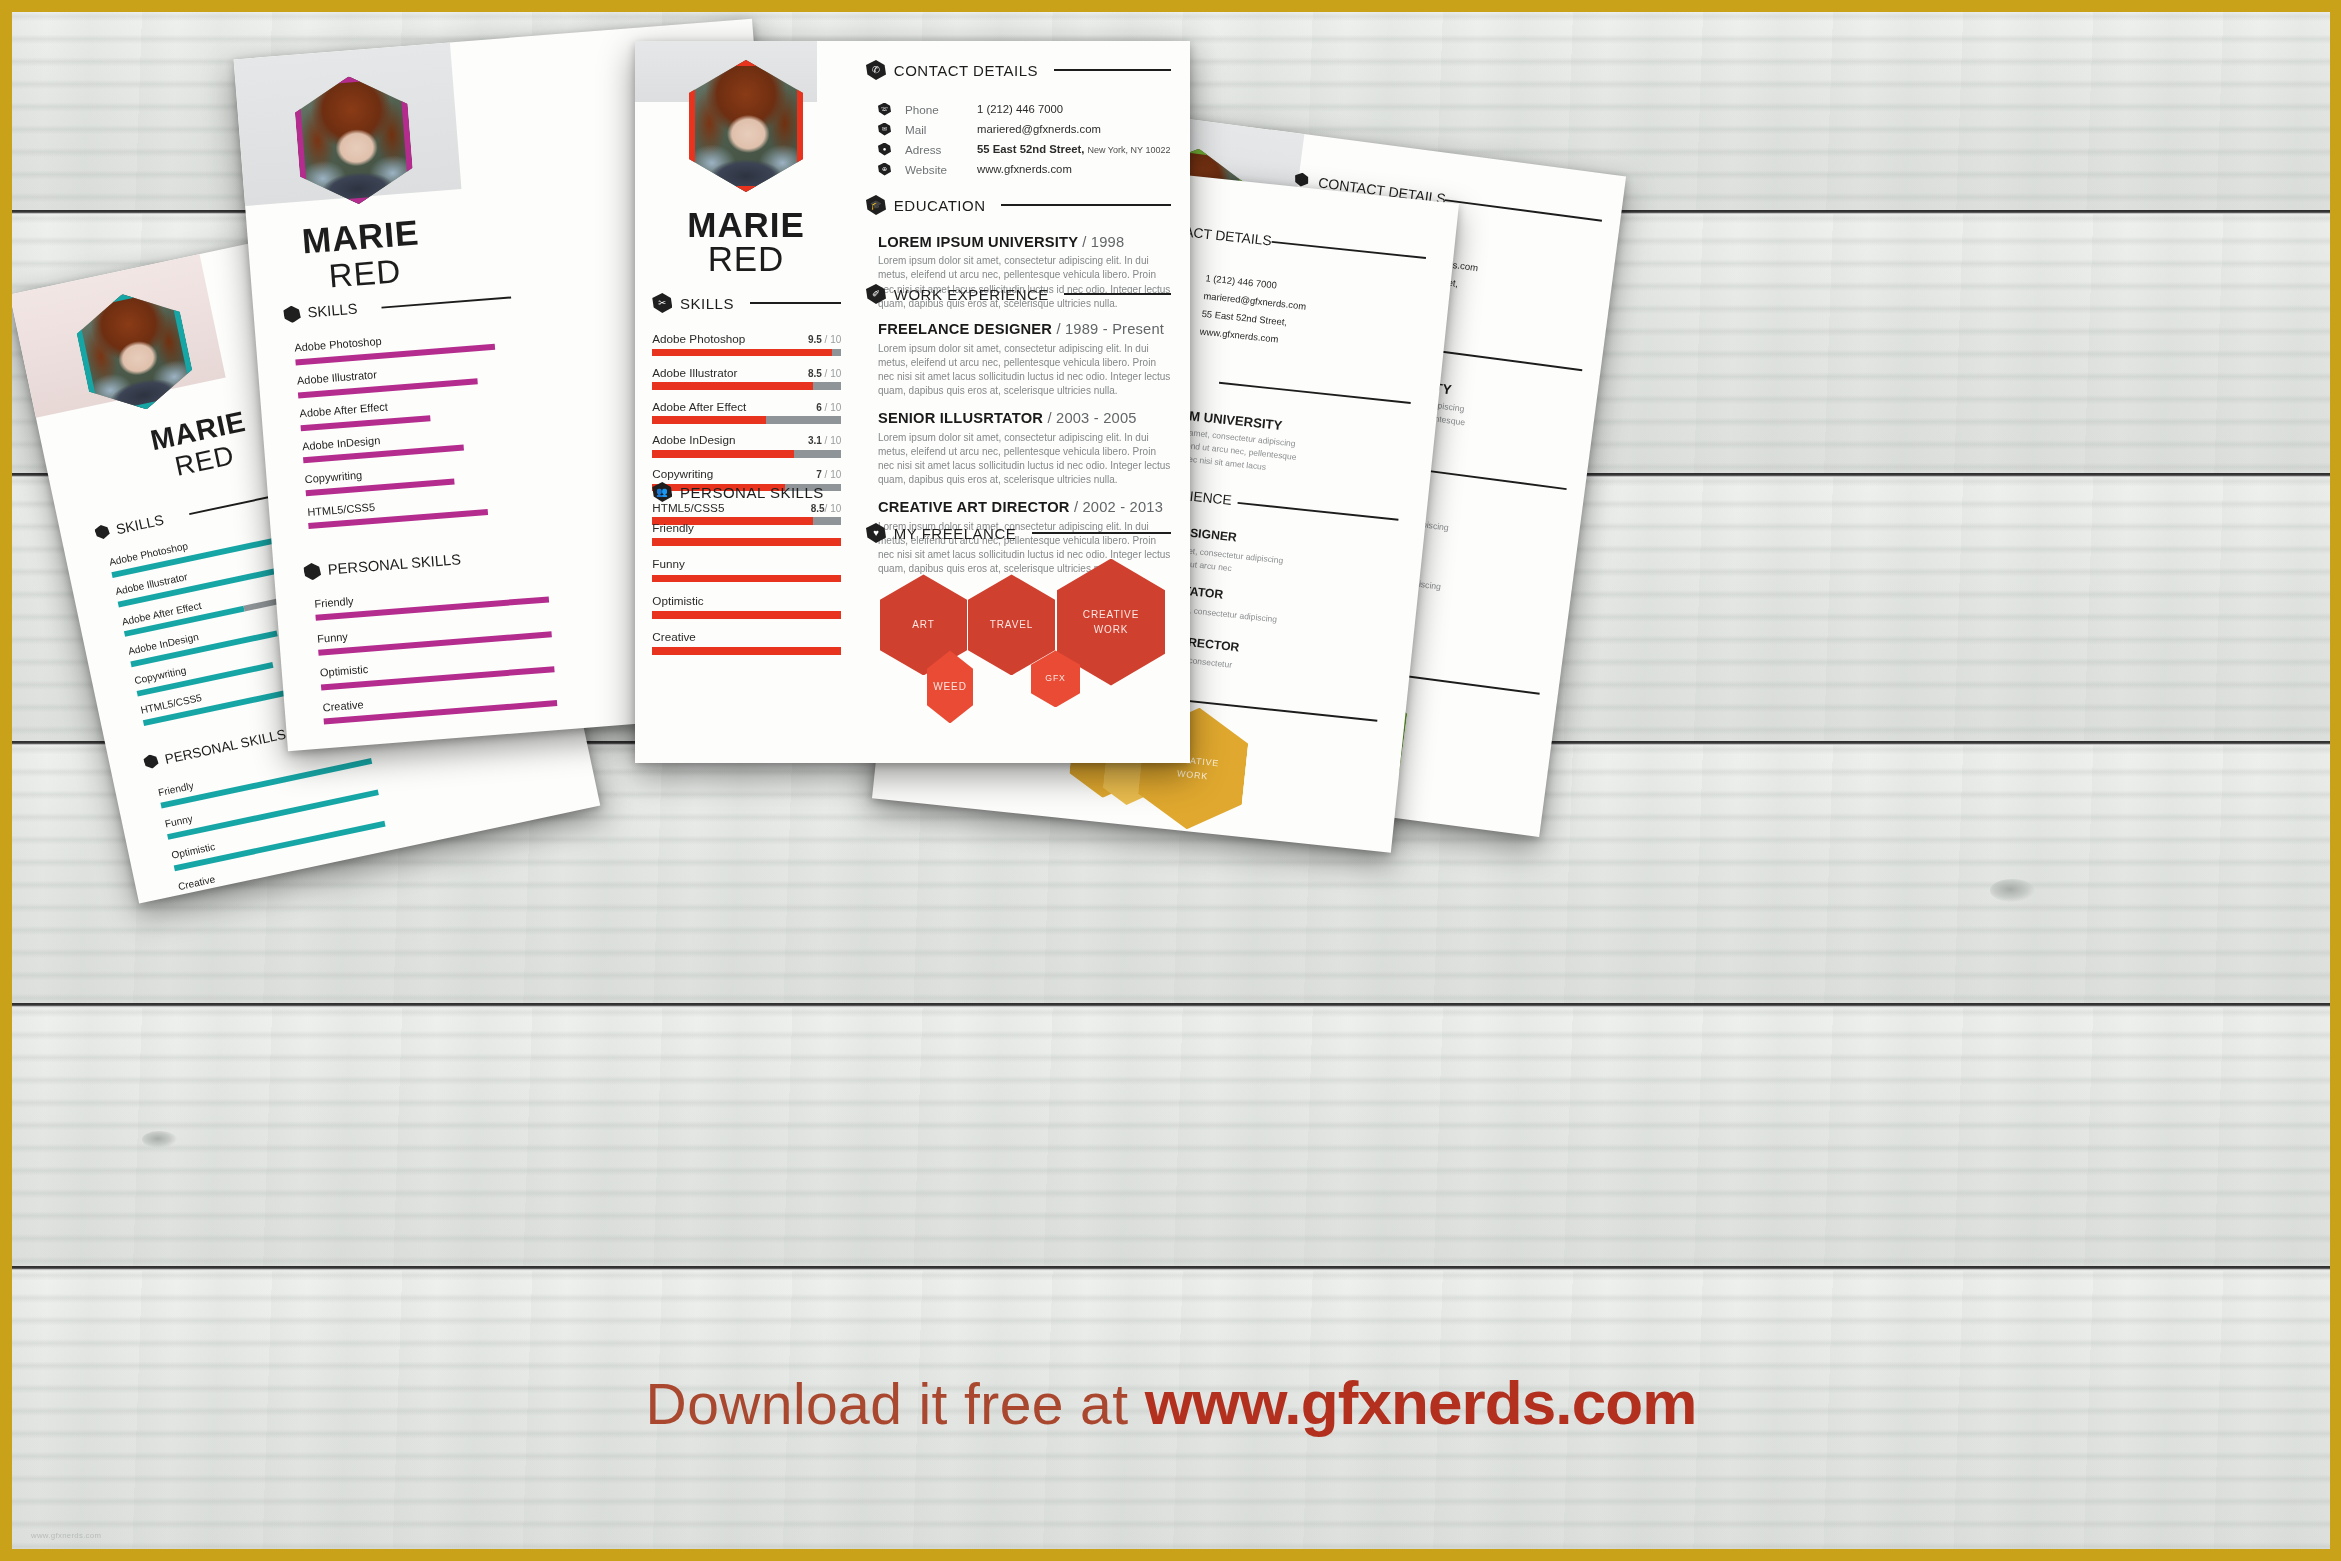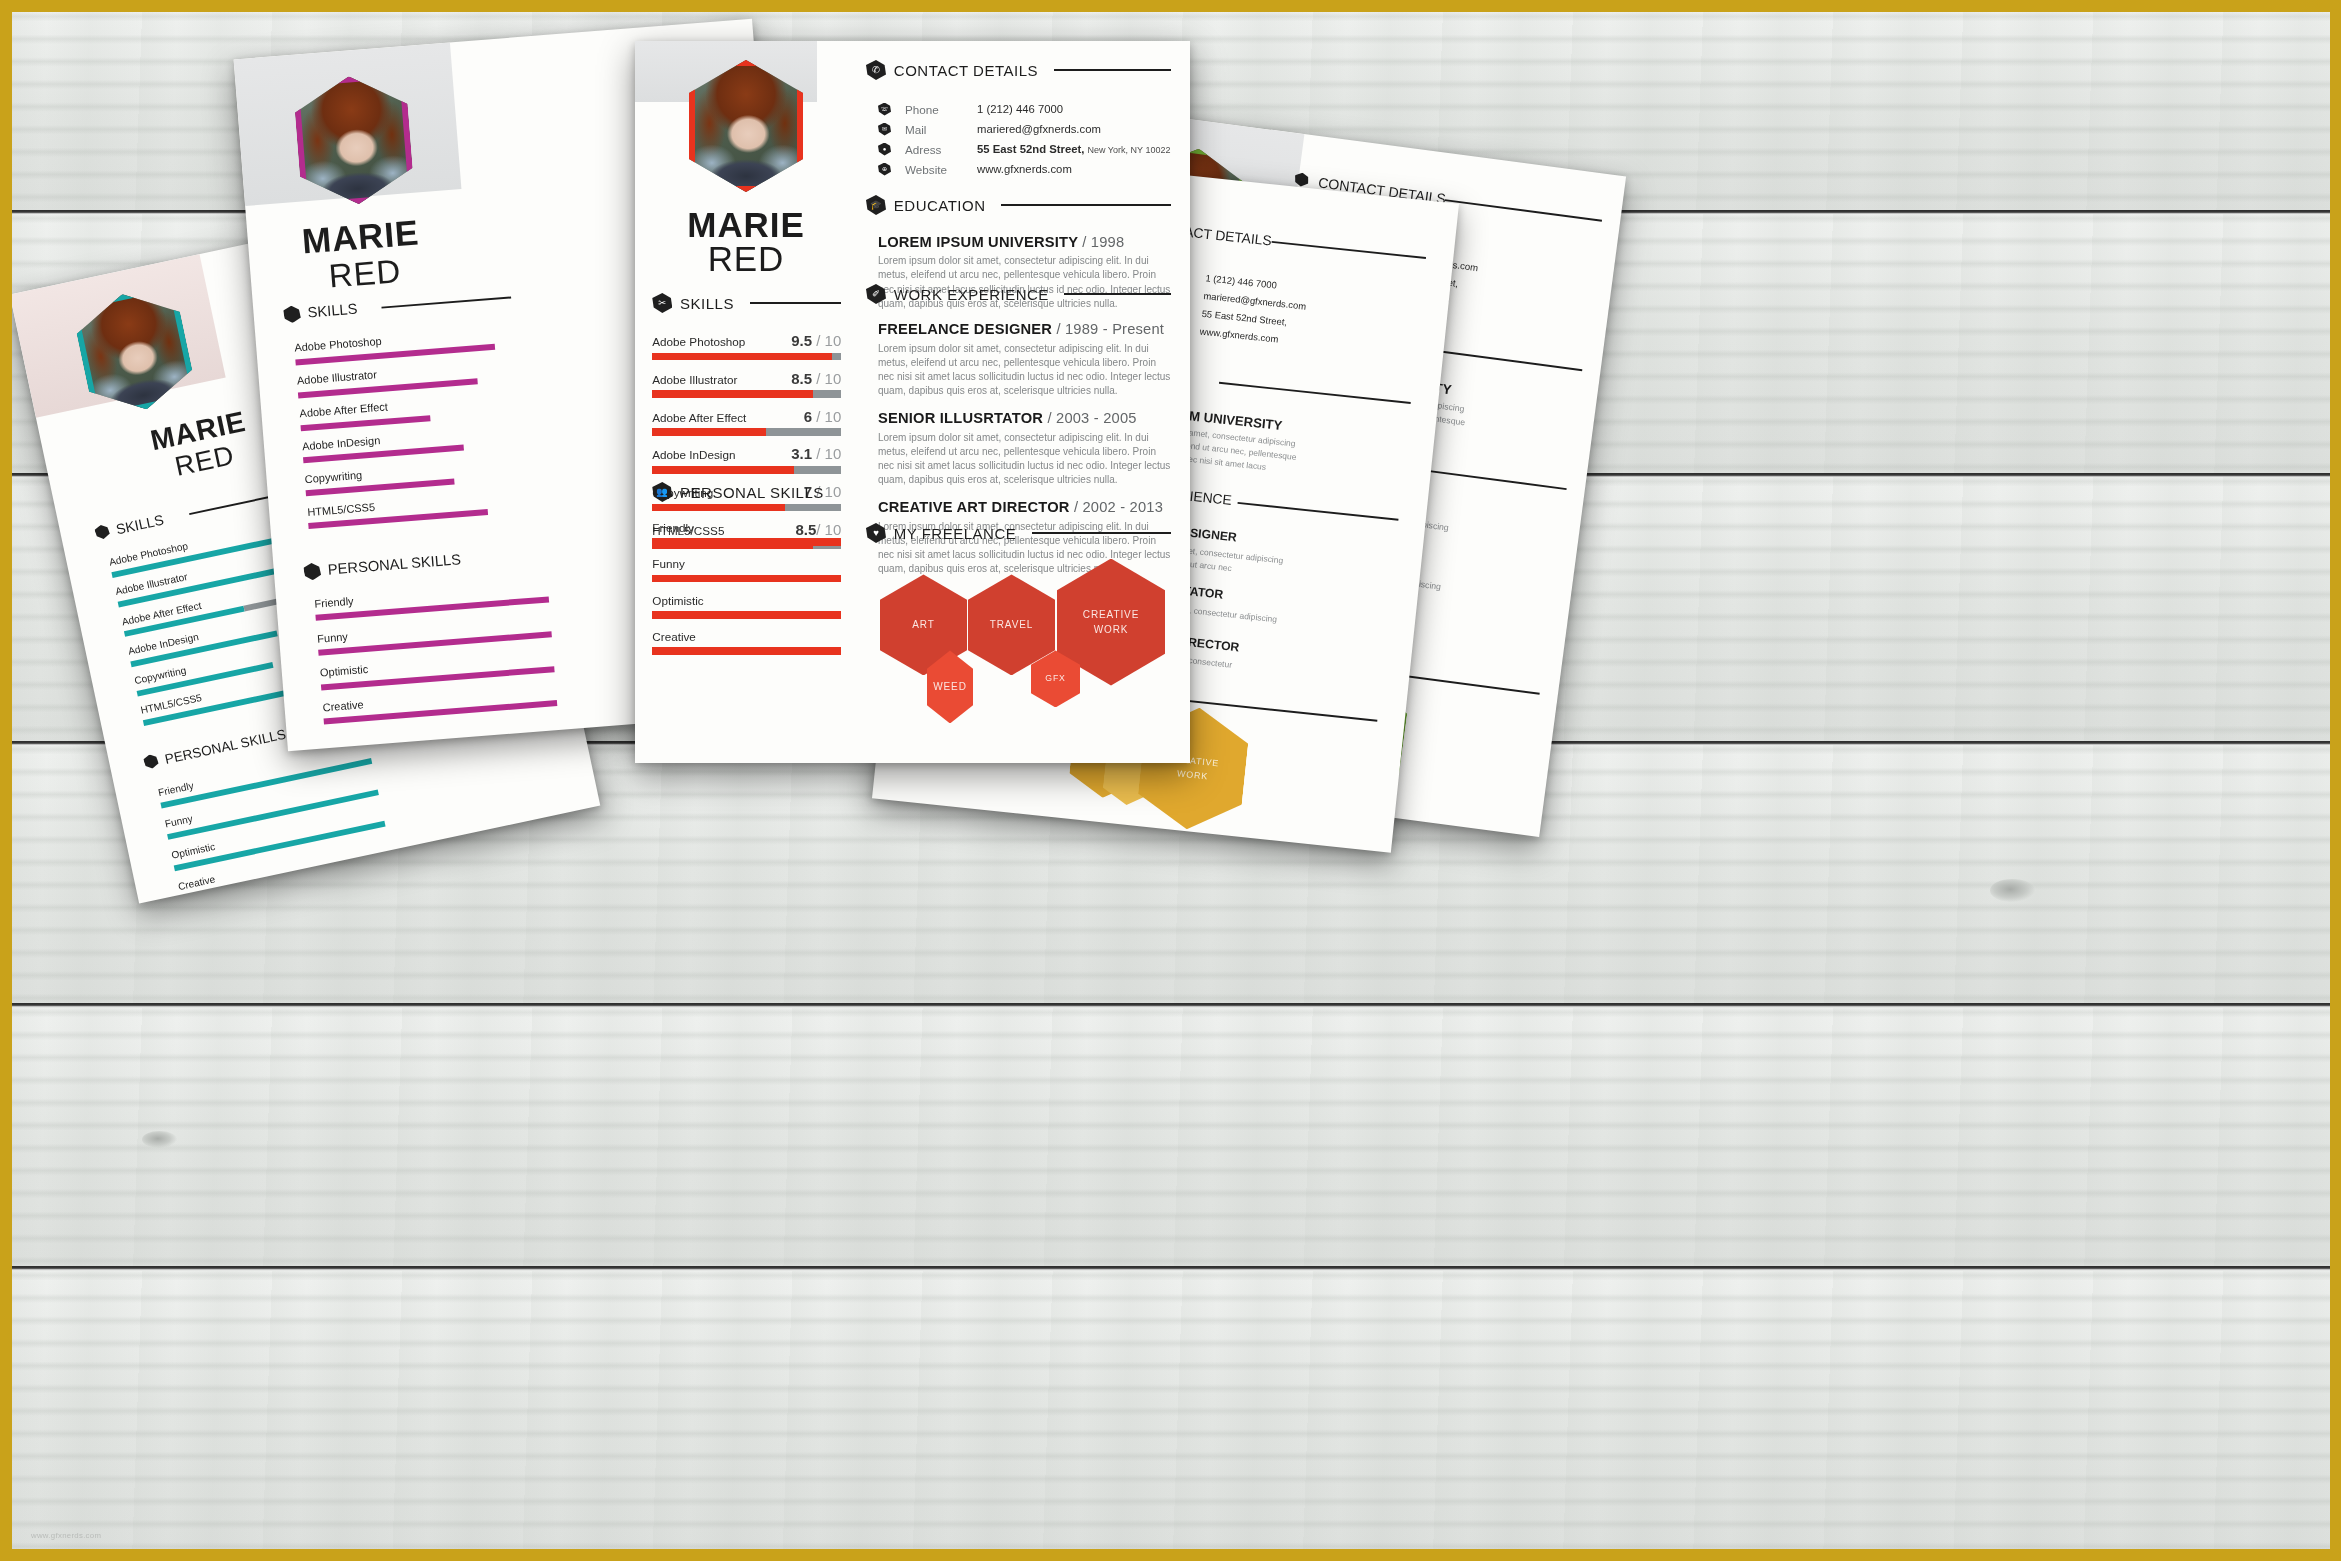--- a/index.html
+++ b/index.html
@@ -106,21 +106,21 @@
   .cd-val{ font-size:11.3px; color:#2b2b2b; }
   .cd-val .sm{ font-size:9px; color:#4d4d4d; }
 
   .entry-title{ font-size:14.7px; font-weight:700; color:#1a1a1a; letter-spacing:0.2px;}
   .entry-title .meta{ font-weight:400; color:#636668; }
   .entry-body{ font-size:10px; line-height:1.42; color:#85888a; margin-top:4.3px; }
 
   .skill-row{ margin-bottom:9.5px; }
   .skill-top{ display:flex; justify-content:space-between; align-items:baseline; margin-bottom:3.5px;}
   .skill-name{ font-size:11.7px; color:#2a2a2a; }
-  .skill-score{ font-size:15px; color:#3a3a3a; font-weight:600;}
+  .skill-score{ font-size:10px; color:#3a3a3a; font-weight:600;}
   .skill-score span{ color:#9a9d9f; font-weight:400; }
   .bar{ height:7.8px; background:#8E9497; width:100%; position:relative; }
   .bar>b{ position:absolute; left:0; top:0; bottom:0; background:#E8331E; display:block;}
 
   .ps-row{ margin-bottom:11.3px; }
   .ps-name{ font-size:11.7px; color:#2a2a2a; margin-bottom:4.3px;}
   .ps-bar{ height:7.8px; background:#E8331E; width:100%; }
 
   .hexlabel{ color:#FBE6E2; font-size:10px; letter-spacing:0.9px; text-align:center; line-height:1.55;}
 
@@ -568,16 +568,19 @@
           <div class="ps-bar"></div>
         </div>
         <div class="ps-row">
           <div class="ps-name">Creative</div>
           <div class="ps-bar"></div>
         </div>
       </div>
     </div>
   </div>
 
+  <div id="banner">
+    <span class="b1">Download it free at </span><span class="b2">www.gfxnerds.com</span>
+  </div>
   <div id="watermark">www.gfxnerds.com</div>
 
 </div>
 
 
 </body></html>

